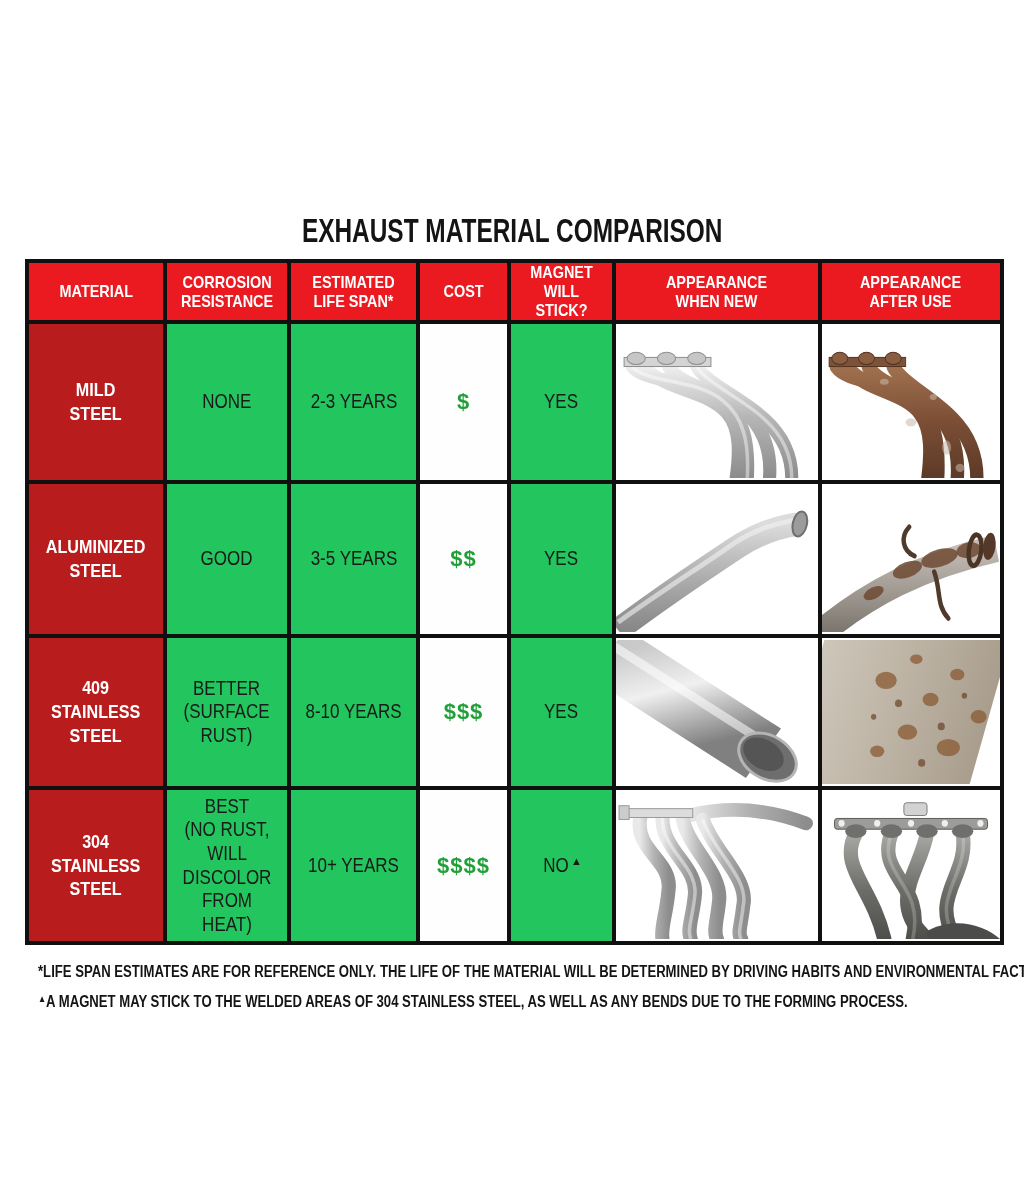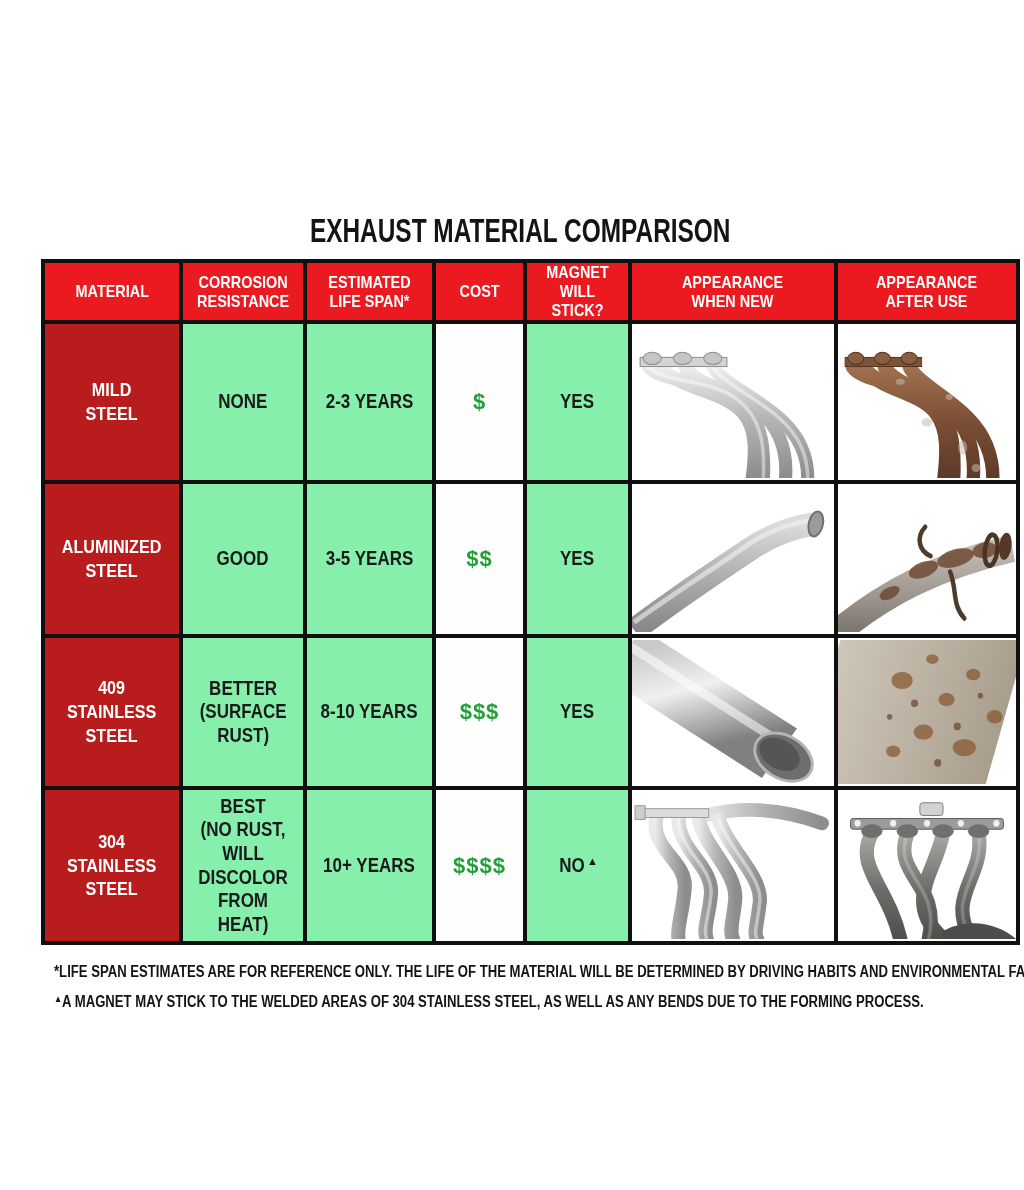--- a/index.html
+++ b/index.html
@@ -1,19 +1,19 @@
 <!DOCTYPE html>
 <html><head>
 <meta charset="utf-8">
 <style>
   * { margin:0; padding:0; box-sizing:border-box; }
   html,body { background:#ffffff; }
   .page {
     position:relative; width:1024px; height:1190px; background:#fff;
-    font-family:"Liberation Sans", sans-serif; overflow:hidden;padding-left:16px;
+    font-family:"Liberation Sans", sans-serif; overflow:hidden;
   }
   .title {
     margin-top:212px; text-align:center; color:#141414;
     font-weight:bold; font-size:33px; letter-spacing:0;
     white-space:nowrap;
   }
   .title .cnd { display:inline-block; transform:scaleX(.74); }
   table.cmp {
     border-collapse:collapse; table-layout:fixed;
     margin:9px 0 0 25px; width:975px;
@@ -24,21 +24,21 @@
     overflow:hidden; padding:0;
   }
   th.hdr {
     background:#ea1a20; color:#ffffff; font-size:17px; font-weight:bold;
     height:60px; line-height:1.12;
   }
   td.mat {
     background:#b91c1c; color:#ffffff; font-size:19px; font-weight:bold;
     line-height:1.25;
   }
-  td.val { background:#86efac; color:#1a1a1a; font-size:20px; font-weight:bold; line-height:1.18; }
+  td.val { background:#22c55e; color:#1a1a1a; font-size:20px; font-weight:normal; line-height:1.18; }
   td.cost { background:#fefefe; color:#21a038; font-size:22px; font-weight:bold; letter-spacing:1px; }
   td.photo { background:#ffffff; padding:0; }
   td.photo svg { display:block; width:100%; }
   .cnd { display:inline-block; transform:scaleX(.85); white-space:pre-line; }
   td.val sup { font-size:11px; vertical-align:7px; }
   .footnotes { margin:13px 0 0 38px; color:#141414; font-weight:bold; font-size:16px; }
   .fn { transform:scaleX(.82); transform-origin:0 50%; white-space:nowrap; line-height:27px; }
   .fn .marker { font-size:16px; }
   .fn:nth-child(2) .marker { font-size:10px; vertical-align:5px; }
 </style>

